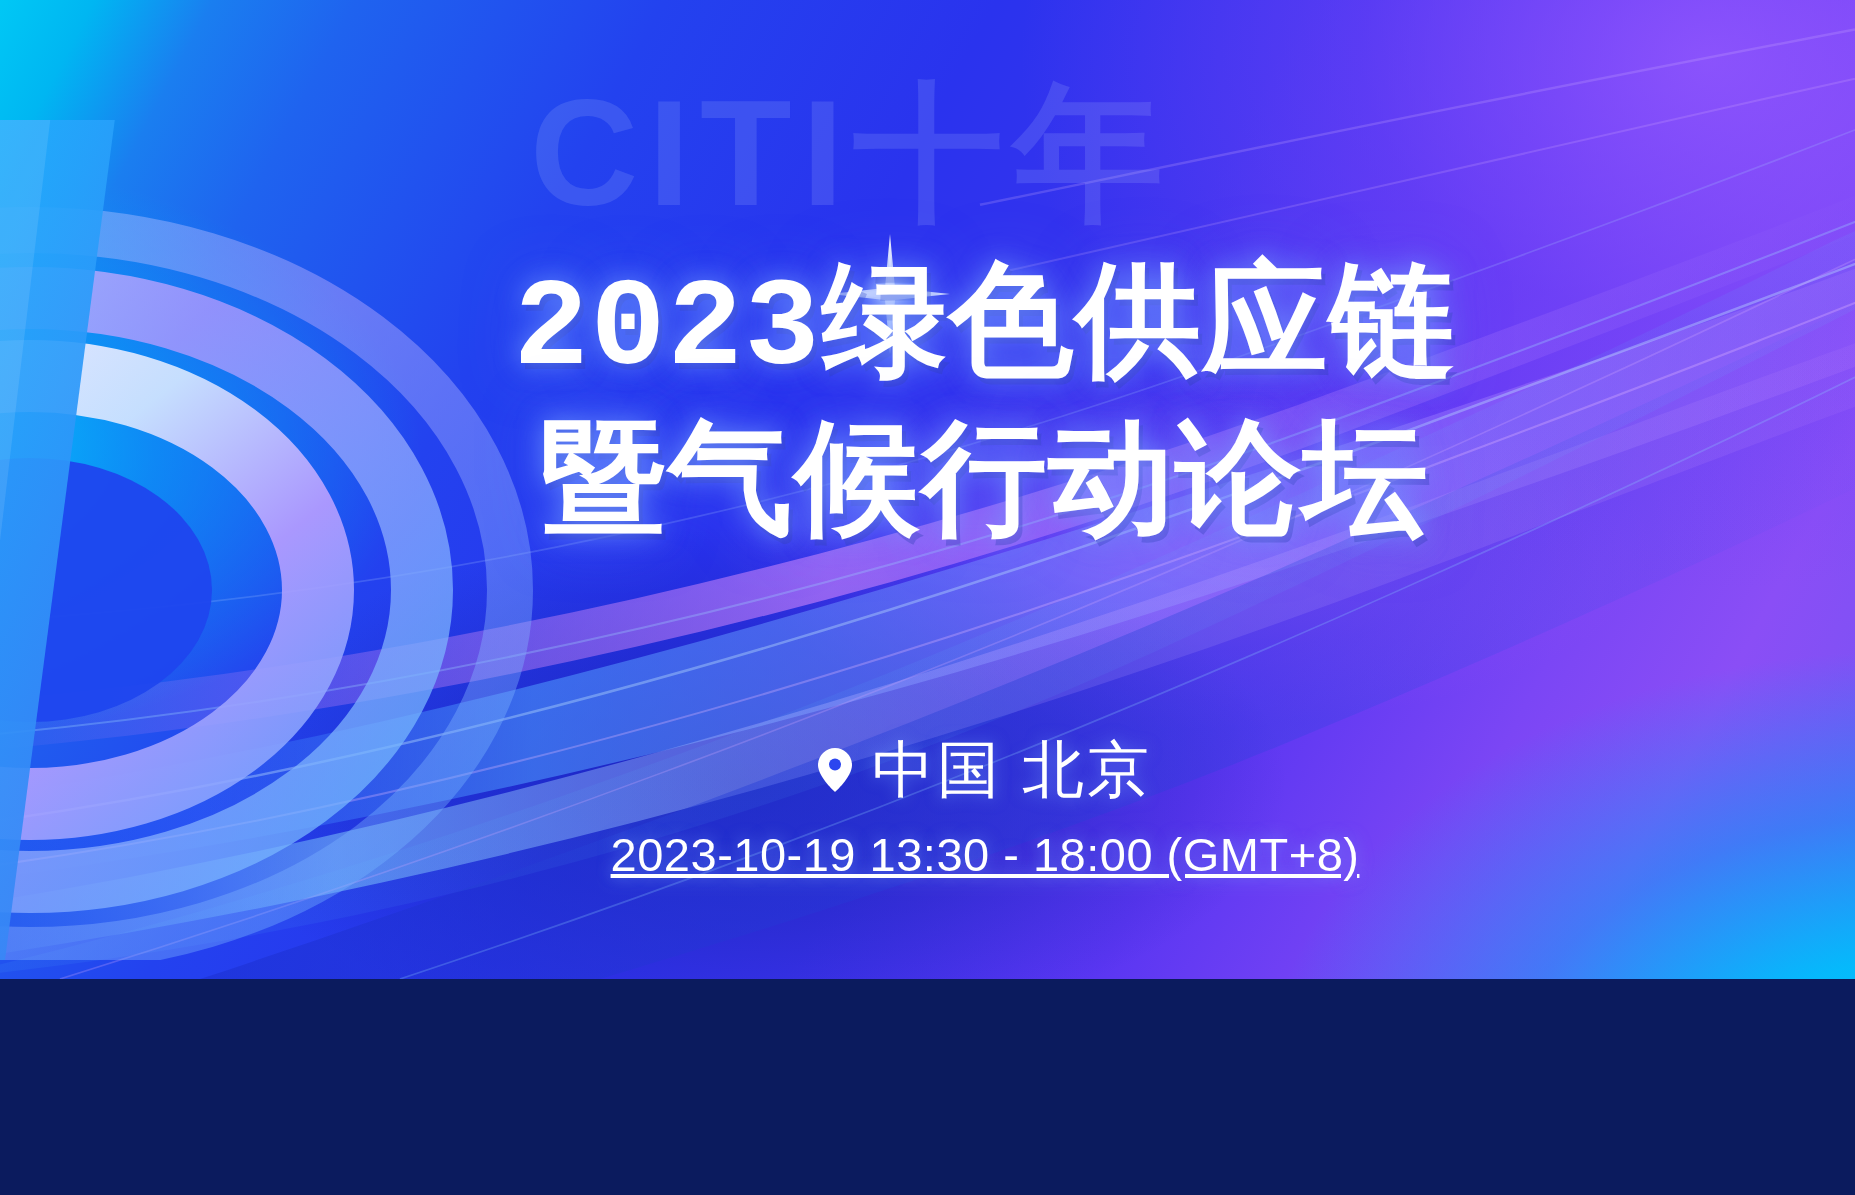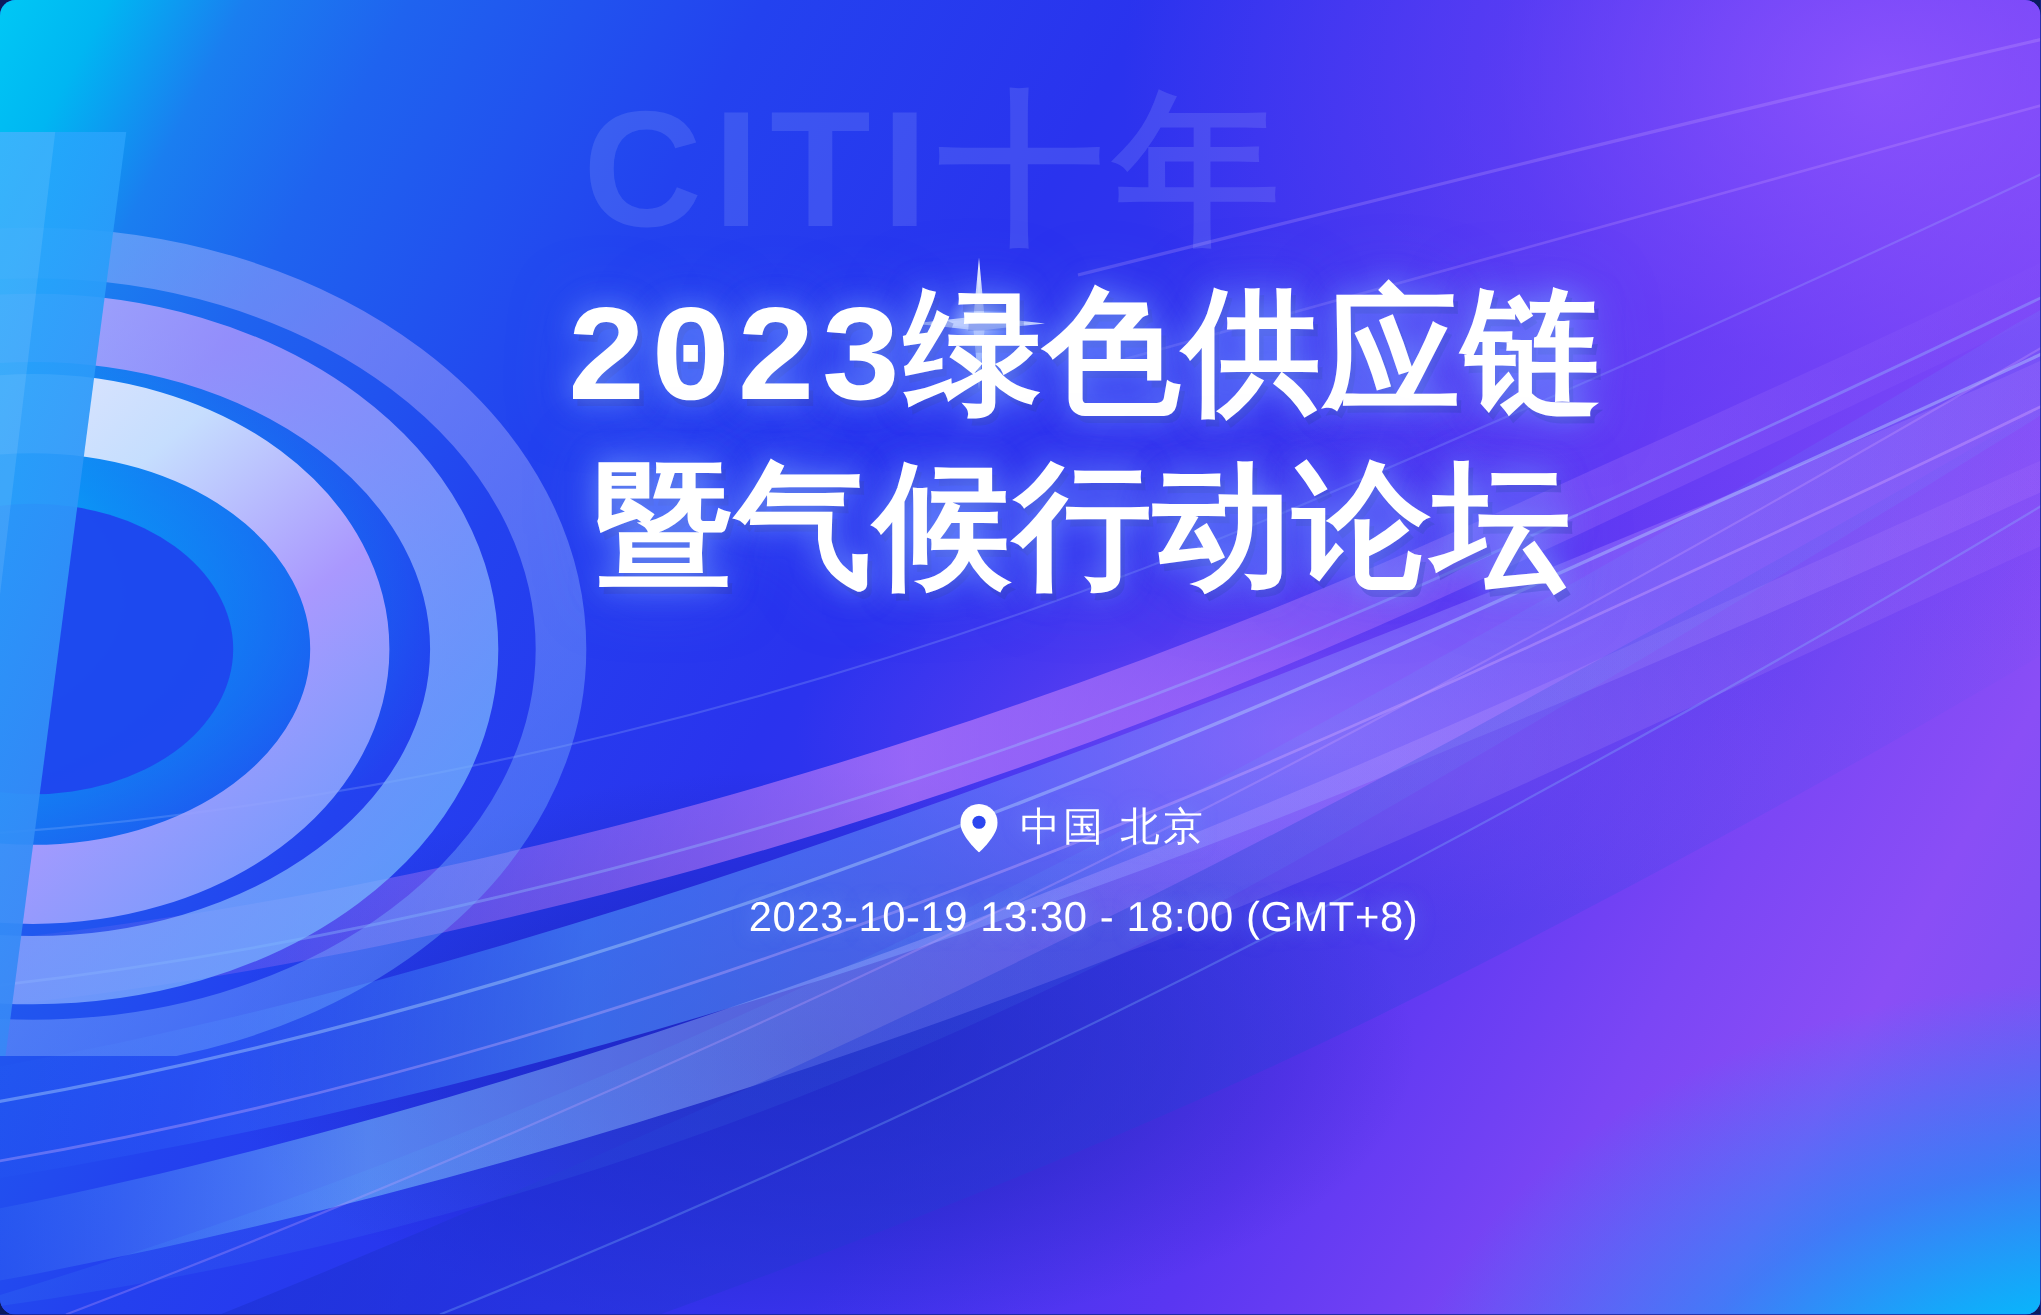--- a/index.html
+++ b/index.html
@@ -4,26 +4,25 @@
 <title>2023 Green Supply Chain &amp; Climate Action Forum</title>
 <style>
   html, body {
     margin: 0;
     padding: 0;
     background: #0b1b5e;
   }
   #poster {
     position: relative;
     width: 1855px;
-    height: 1195px;
+    height: 979px;
     overflow: hidden;
     font-family: "Liberation Sans", "DejaVu Sans", sans-serif;
     background: #2a3ff0;
     isolation: isolate;
-    border-radius: 14px;
   }
 
   
   .bg-layer { position: absolute; inset: 0; pointer-events: none; }
 
   
   .bg-base {
     background:
       linear-gradient(118deg,
         #00c8f5 0%,
@@ -172,35 +171,36 @@
     top: 728px;
     width: 1090px;
     text-align: center;
   }
   .meta-place {
     display: flex;
     align-items: center;
     justify-content: center;
     gap: 20px;
     color: #ffffff;
-    font-size: 36px;
+    font-size: 62px;
     font-weight: 400;
     letter-spacing: 3px;
     text-shadow: 0 0 16px rgba(120,165,255,0.6);
   }
   .pin-icon { width: 34px; height: 44px; flex: 0 0 auto; display: block; }
   .pin-icon svg { width: 100%; height: 100%; display: block; }
   .meta-datetime {
-    margin-top: 36px;
+    margin-top: 15px;
     color: #ffffff;
-    font-size: 38px;
+    font-size: 47px;
     font-weight: 400;
     letter-spacing: .5px;
     white-space: nowrap;
     text-shadow: 0 0 16px rgba(120,165,255,0.6);
+    text-decoration: underline;
   }
 </style>
 </head>
 <body>
 
 <div id="poster">
 
   <div class="bg-layer bg-base"></div>
   <div class="bg-layer bg-violet"></div>
   <div class="bg-layer bg-cyan-bl"></div>

